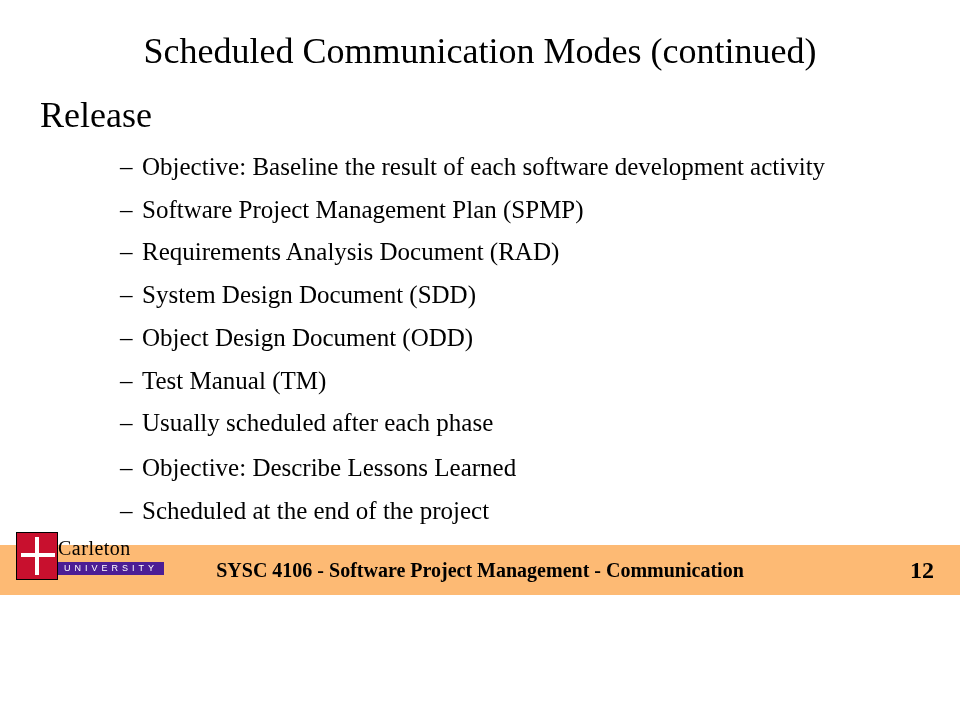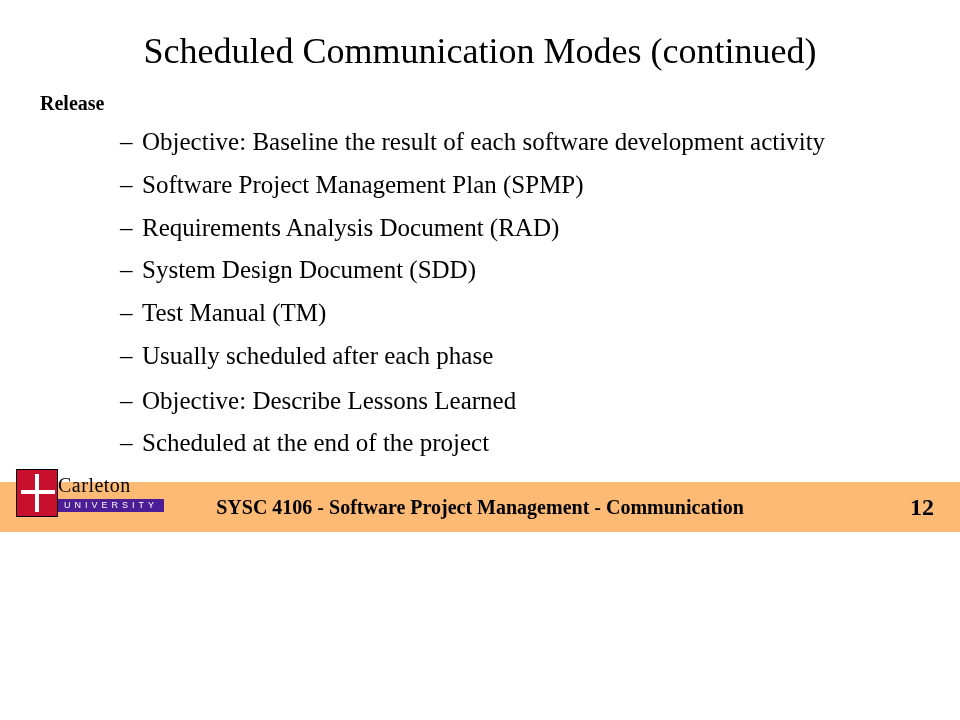--- a/index.html
+++ b/index.html
@@ -8,39 +8,39 @@
     width: 960px;
     height: 720px;
     background: #ffffff;
     font-family: "Times New Roman", Times, serif;
     color: #000;
     position: relative;
     overflow: hidden;
   }
   .slide {
     width: 960px;
-    height: 532px;
+    height: 595px;
     position: relative;
     box-sizing: border-box;
   }
   .title {
     text-align: center;
     font-size: 36px;
     font-weight: normal;
     padding-top: 30px;
     padding-bottom: 10px;
   }
   .content {
     padding: 0 40px 0 40px;
     font-size: 25px;
     line-height: 1.55;
   }
   .section-head {
-    font-weight: bold;
-    font-size: 20px;
+    font-weight: normal;
+    font-size: 36px;
     margin-top: 6px;
     margin-bottom: 2px;
   }
   .bullet-list {
     list-style: none;
     padding-left: 80px;
     margin: 0 0 6px 0;
   }
   .bullet-list li {
     position: relative;
@@ -137,20 +137,21 @@
   <div class="title">Scheduled Communication Modes (continued)</div>
 
   <div class="content">
 
     <div class="section-head">Release</div>
     <ul class="bullet-list">
       <li>Objective: Baseline the result of each software development activity</li>
       <li> Software Project Management Plan (SPMP)</li>
       <li>Requirements Analysis Document (RAD)</li>
       <li>System Design Document (SDD)</li>
+      <li>Object Design Document (ODD)</li>
       <li>Test Manual (TM)</li>
       <li>Usually scheduled after each phase</li>
     </ul>
 
     <ul class="bullet-list">
       <li>Objective: Describe Lessons Learned</li>
       <li>Scheduled at the end of the project</li>
     </ul>
 
   </div>

